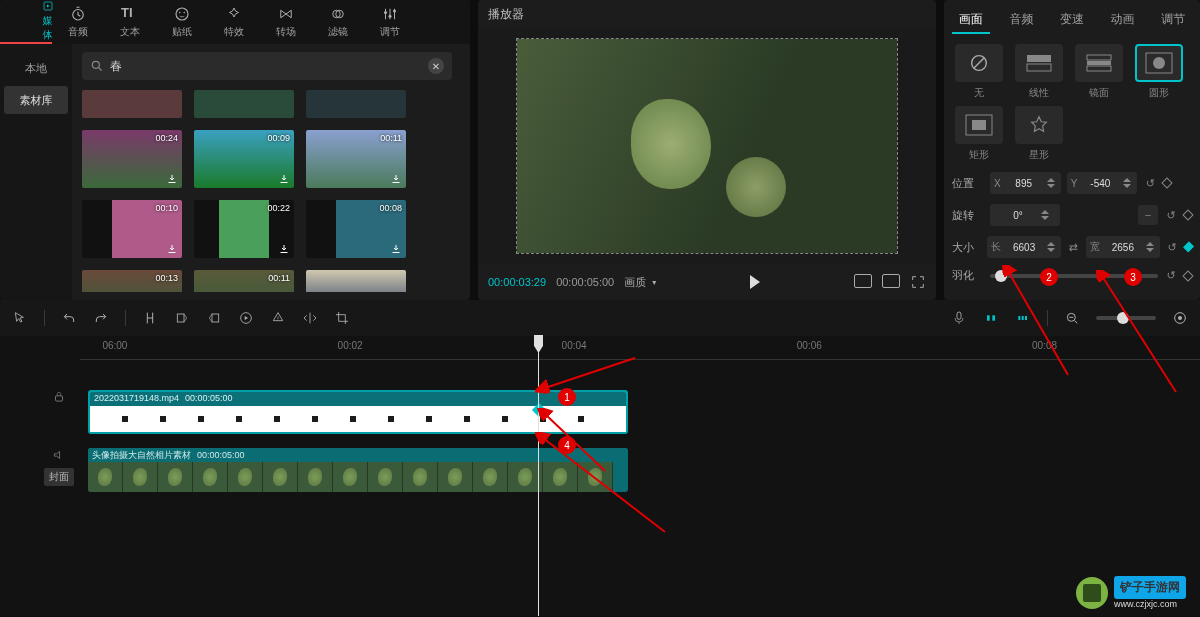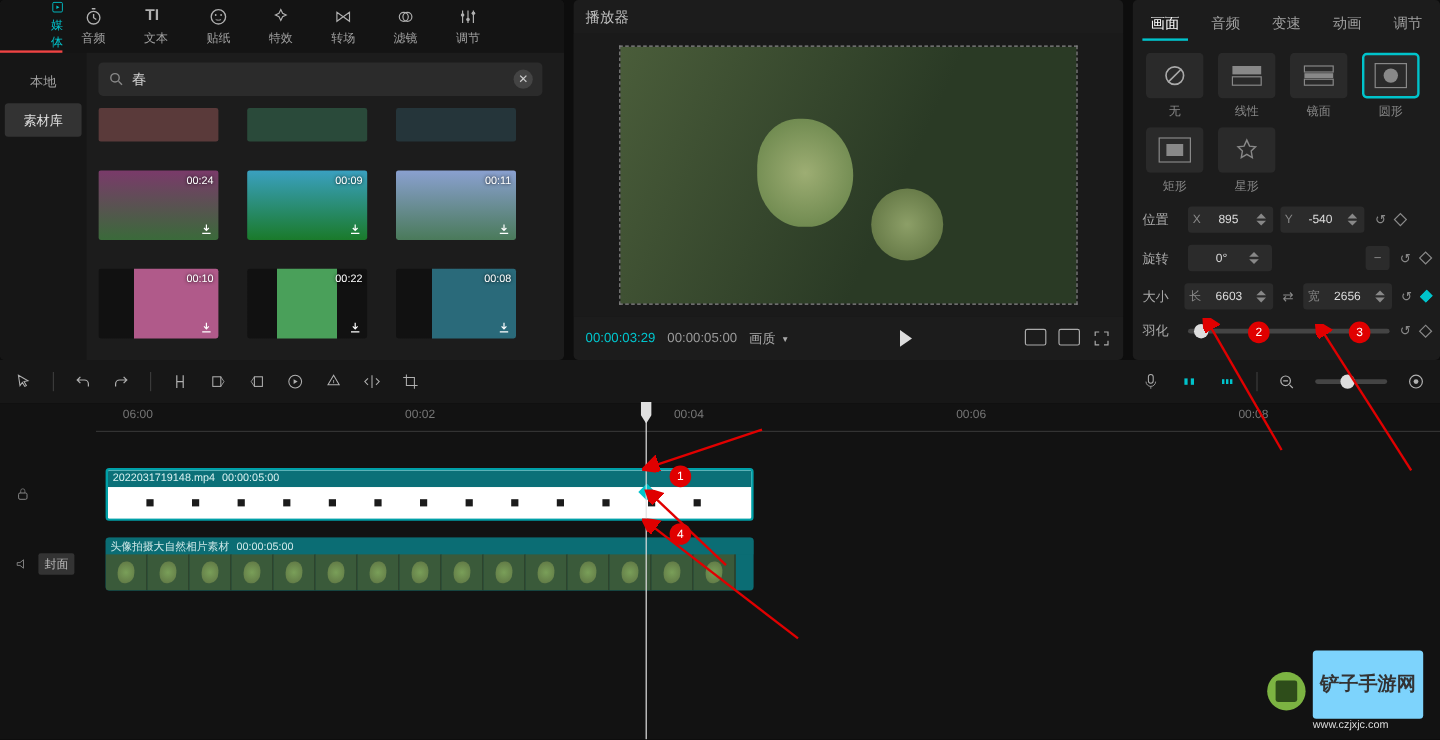--- a/index.html
+++ b/index.html
@@ -31,21 +31,21 @@
 .media-side { width: 72px; background: #161616; padding: 10px 4px; }
 .side-item { height: 28px; display: flex; align-items: center; justify-content: center; font-size: 11px; color: #a0a0a0; border-radius: 3px; margin-bottom: 4px; cursor: pointer; }
 .side-item.sel { background: #333333; color: #e0e0e0; }
 
 .media-main { flex: 1; display: flex; flex-direction: column; padding: 8px 10px; }
 .search-bar { display: flex; align-items: center; background: #2b2b2b; border-radius: 4px; height: 28px; padding: 0 8px; margin-bottom: 10px; width: 370px; }
 .search-bar svg { width: 14px; height: 14px; color: #888; margin-right: 6px; }
 .search-bar input { flex: 1; background: none; border: none; outline: none; color: #d0d0d0; font-size: 12px; }
 .search-bar .clear { width: 16px; height: 16px; background: #444; border-radius: 50%; display: flex; align-items: center; justify-content: center; color: #ccc; font-size: 10px; cursor: pointer; }
 
-.thumb-grid { flex: 1; overflow: hidden; display: flex; flex-wrap: wrap; gap: 24px; align-content: flex-start; }
+.thumb-grid { flex: 1; overflow: hidden; display: flex; flex-wrap: wrap; gap: 12px; align-content: flex-start; }
 .thumb { position: relative; width: 100px; height: 58px; background: #2a4a3a; border-radius: 2px; overflow: hidden; cursor: pointer; }
 .thumb .dur { position: absolute; top: 3px; right: 4px; font-size: 9px; color: #fff; text-shadow: 0 0 3px #000; }
 .thumb .dl { position: absolute; bottom: 3px; right: 4px; width: 12px; height: 12px; color: #fff; }
 .thumb.partial-top { height: 28px; }
 
 
 .player-panel { width: 458px; display: flex; flex-direction: column; }
 .player-header { height: 28px; display: flex; align-items: center; padding: 0 10px; font-size: 12px; color: #c0c0c0; }
 .player-viewport { flex: 1; background: #1a1a1a; display: flex; align-items: center; justify-content: center; position: relative; }
 .player-frame { width: 380px; height: 214px; position: relative; outline: 1px dashed #888; }
@@ -103,35 +103,35 @@
 .clip-white { background: #ffffff; border: 2px solid #00a0a8; }
 .clip-white .titlebar { background: #0b7078; color: #d8f0f0; height: 14px; font-size: 9px; padding: 1px 4px; display: flex; gap: 6px; }
 .clip-white .body { height: 26px; background: #fff; position: relative; display: flex; align-items: center; }
 .clip-white .body .sq { width: 6px; height: 6px; background: #1b1b1b; margin-left: 32px; }
 .clip-video { background: #0b6d74; }
 .clip-video .titlebar { background: #0b6d74; color: #cfe8e8; height: 14px; font-size: 9px; padding: 1px 4px; display: flex; gap: 6px; align-items: center; }
 .clip-video .filmstrip { height: 30px; display: flex; }
 .clip-video .frame { width: 35px; height: 30px; background: #3a5a3a; border-right: 1px solid #253825; position: relative; }
 .clip-video .frame::before { content: ""; position: absolute; left: 10px; top: 6px; width: 14px; height: 18px; background: radial-gradient(circle, #89b060, #667a45); border-radius: 50% 40% 50% 40%; opacity: 0.8; }
 
-.track-controls { position: absolute; left: 0; top: 0; width: 72px; height: 44px; display: flex; align-items: center; gap: 6px; padding-left: 12px; }
+.track-controls { position: absolute; left: 17px; top: 0; width: 72px; height: 44px; display: flex; align-items: center; gap: 6px; padding-left: 12px; flex-direction: column; }
 .mute-ic, .lock-ic { width: 14px; height: 14px; color: #888; cursor: pointer; }
 .cover-lbl { background: #333; color: #bbb; font-size: 10px; padding: 2px 5px; border-radius: 2px; cursor: pointer; }
 
 .kf-diamond { position: absolute; width: 10px; height: 10px; background: #00c4cc; transform: rotate(45deg); z-index: 4; cursor: pointer; }
 
 
 .arrow { position: absolute; stroke: #e00000; stroke-width: 2; fill: none; pointer-events: none; z-index: 10; }
 .num-badge { position: absolute; width: 18px; height: 18px; border-radius: 50%; background: #e00000; color: #fff; font-size: 10px; display: flex; align-items: center; justify-content: center; z-index: 11; pointer-events: none; }
 
 
 .watermark { position: absolute; right: 14px; bottom: 8px; display: flex; align-items: center; gap: 6px; z-index: 20; pointer-events: none; }
 .watermark .logo { width: 32px; height: 32px; background: #7cb342; border-radius: 50%; position: relative; }
 .watermark .logo::after { content: ""; position: absolute; top: 7px; left: 7px; width: 18px; height: 18px; background: #2e4d1a; border-radius: 2px; }
-.watermark .txt { font-size: 16px; font-weight: 600; color: #333; background: #7dd3fc; padding: 18px 6px; border-radius: 3px; }
+.watermark .txt { font-size: 12px; font-weight: 600; color: #333; background: #0ea5e9; padding: 3px 6px; border-radius: 3px; }
 .watermark .sub { font-size: 9px; color: #777; }
 
 
 .sv { width: 100%; height: 100%; }
 </style>
 </head>
 <body>
 
 <div class="toprow">
 

